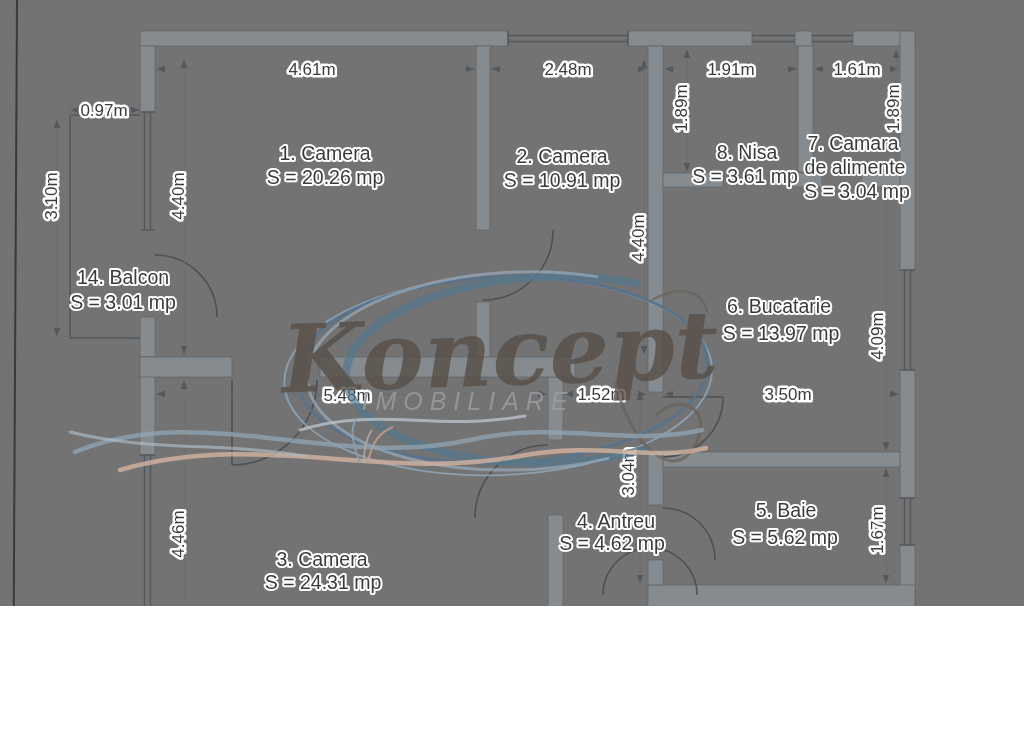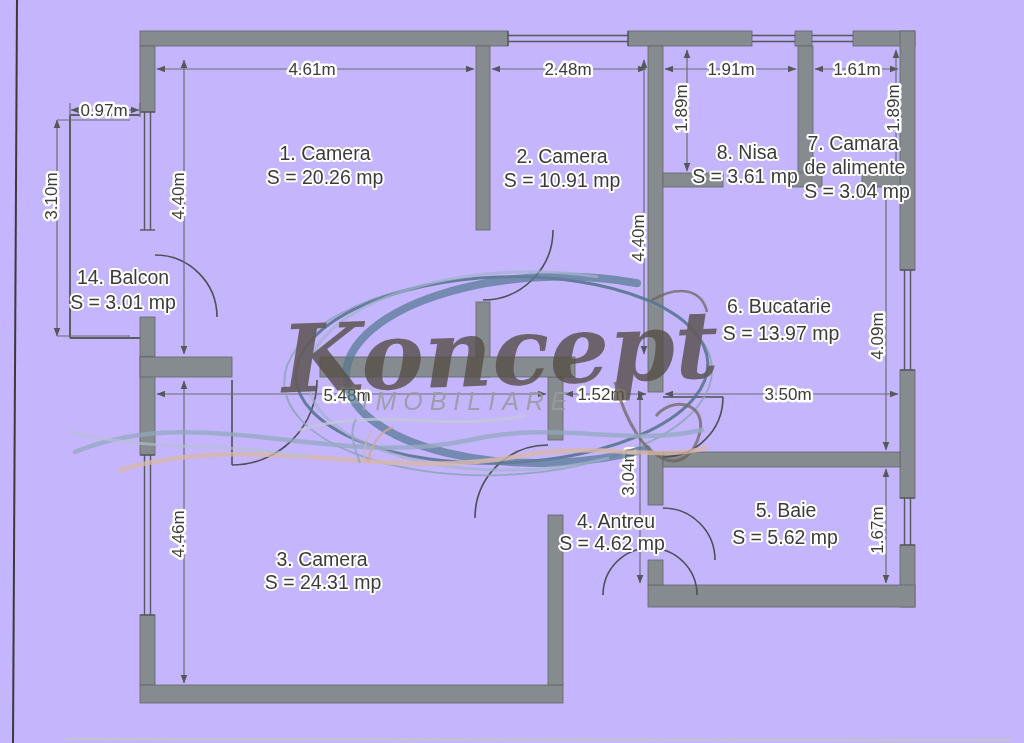--- a/index.html
+++ b/index.html
@@ -1,16 +1,16 @@
 <!DOCTYPE html>
 <html><head>
 <meta charset="utf-8">
 <style>
   html,body{margin:0;padding:0;background:#ffffff;}
-  .stage{width:1024px;height:743px;position:relative;background:#c4b5fd;overflow:hidden;text-decoration:underline;}
+  .stage{width:1024px;height:606px;position:relative;background:#737373;overflow:hidden;text-decoration:underline;}
   svg{display:block;font-family:"Liberation Sans", sans-serif;}
   .dimtxt{font-size:17px;fill:#3c3c3c;paint-order:stroke;stroke:#ffffff;stroke-width:5px;stroke-linejoin:round;}
   .roomtxt{font-size:19.5px;fill:#3b3b3b;paint-order:stroke;stroke:#ffffff;stroke-width:4px;stroke-linejoin:round;}
   .wall{fill:#868b8f;stroke:#62666a;stroke-width:0.8;}
   .winline{stroke:#54585c;stroke-width:1.4;fill:none;}
   .door{stroke:#4d5054;stroke-width:1.6;fill:none;}
   .dimline{stroke:#6b6e71;stroke-width:1.2;fill:none;}
   .thin{stroke:#5a5e62;stroke-width:2;fill:none;}
   .wm-title{font-family:"DejaVu Serif", serif;font-style:italic;font-weight:bold;font-size:94px;fill:#574f48;}
   .wm-sub{font-family:"Liberation Sans", sans-serif;font-style:italic;font-size:25px;letter-spacing:7px;fill:#989b9e;}

